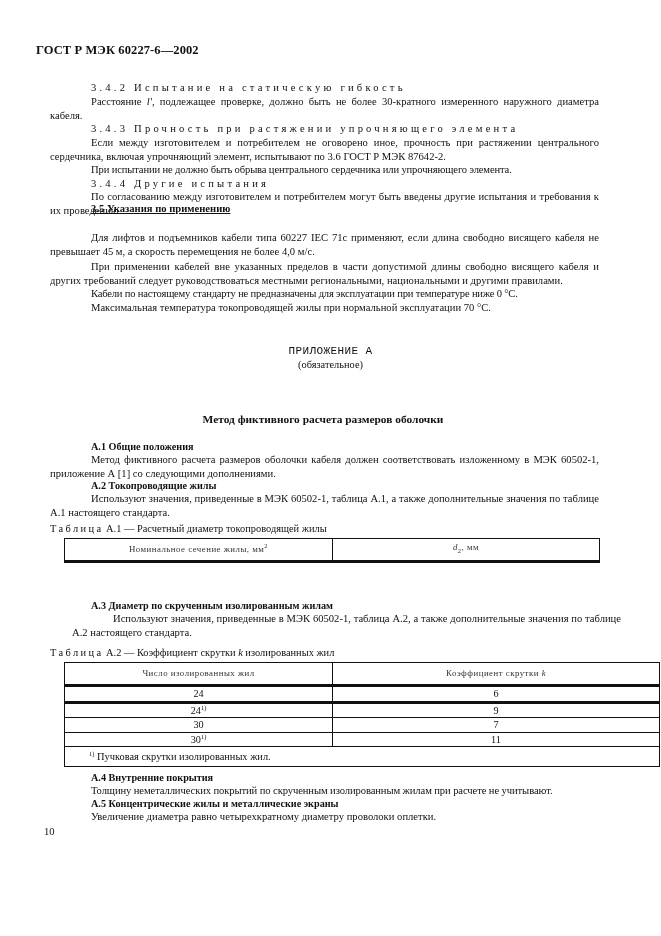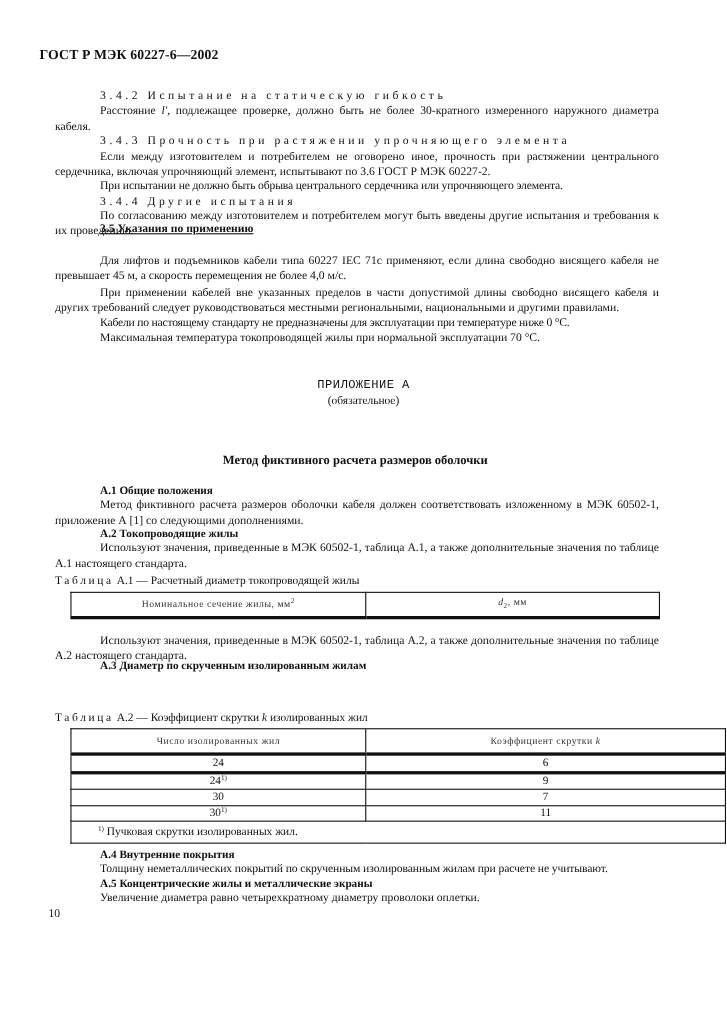--- a/index.html
+++ b/index.html
@@ -35,21 +35,21 @@
 </style>
 </head>
 <body>
 
 <div class="abs doc-header">ГОСТ Р МЭК 60227-6—2002</div>
 
 <div class="p ind sp" style="top:81px;">3.4.2 Испытание на статическую гибкость</div>
 <div class="p ind" style="top:95px;"><span>Расстояние </span><i>l′</i><span>, подлежащее проверке, должно быть не более 30-кратного измеренного наружного диаметра кабеля.</span></div>
 
 <div class="p ind sp" style="top:122px;">3.4.3 Прочность при растяжении упрочняющего элемента</div>
-<div class="p ind" style="top:136px;">Если между изготовителем и потребителем не оговорено иное, прочность при растяжении центрального сердечника, включая упрочняющий элемент, испытывают по 3.6 ГОСТ Р МЭК 60227-2.</div>
+<div class="p ind" style="top:136px;">Если между изготовителем и потребителем не оговорено иное, прочность при растяжении центрального сердечника, включая упрочняющий элемент, испытывают по 3.6 ГОСТ Р МЭК 87642-2.</div>
 <div class="p ind" style="top:163px; letter-spacing:-0.15px;">При испытании не должно быть обрыва центрального сердечника или упрочняющего элемента.</div>
 
 <div class="p ind sp" style="top:177px;">3.4.4 Другие испытания</div>
 <div class="p ind" style="top:190px;">По согласованию между изготовителем и потребителем могут быть введены другие испытания и требования к их проведению.</div>
 
 <div class="p ind b" style="top:202px;text-decoration:underline;">3.5 Указания по применению</div>
 <div class="p ind" style="top:231px;">Для лифтов и подъемников кабели типа 60227 IEC 71c применяют, если длина свободно висящего кабеля не превышает 45 м, а скорость перемещения не более 4,0 м/с.</div>
 <div class="p ind" style="top:260px;">При применении кабелей вне указанных пределов в части допустимой длины свободно висящего кабеля и других требований следует руководствоваться местными региональными, национальными и другими правилами.</div>
 <div class="p ind" style="top:287px; letter-spacing:-0.2px;">Кабели по настоящему стандарту не предназначены для эксплуатации при температуре ниже 0 °С.</div>
 <div class="p ind" style="top:301px;">Максимальная температура токопроводящей жилы при нормальной эксплуатации 70 °С.</div>
@@ -68,21 +68,21 @@
 <table class="tbl t1">
   <tbody>
       <tr class="thick-bottom" style="height:23px;">
     <td class="c1 hdr"><span>Номинальное сечение жилы, мм</span><sup>2</sup></td>
     <td class="hdr"><i>d</i><sub style="font-size:6.5px;">2</sub><span>, мм</span></td>
   </tr>
 </tbody>
   </table>
 
 <div class="p ind b" style="top:599px; font-size:10.2px;">А.3 Диаметр по скрученным изолированным жилам</div>
-<div class="p ind" style="top:576px;">Используют значения, приведенные в МЭК 60502-1, таблица А.2, а также дополнительные значения по таблице А.2 настоящего стандарта.</div>
+<div class="p ind" style="top:612px;margin-left:22px;">Используют значения, приведенные в МЭК 60502-1, таблица А.2, а также дополнительные значения по таблице А.2 настоящего стандарта.</div>
 
 <div class="abs tcap" style="top:646px;"><span class="sp2">Таблица</span><span> А.2 — Коэффициент скрутки </span><i>k</i><span> изолированных жил</span></div>
 <table class="tbl t2">
   <tbody>
       <tr class="thick-bottom" style="height:23px;">
     <td class="c1 hdr">Число изолированных жил</td>
     <td class="hdr"><span>Коэффициент скрутки </span><i>k</i></td>
   </tr>
   <tr class="thick-bottom" style="height:14px;">
     <td class="c1"><span>24</span><sup></sup></td>

